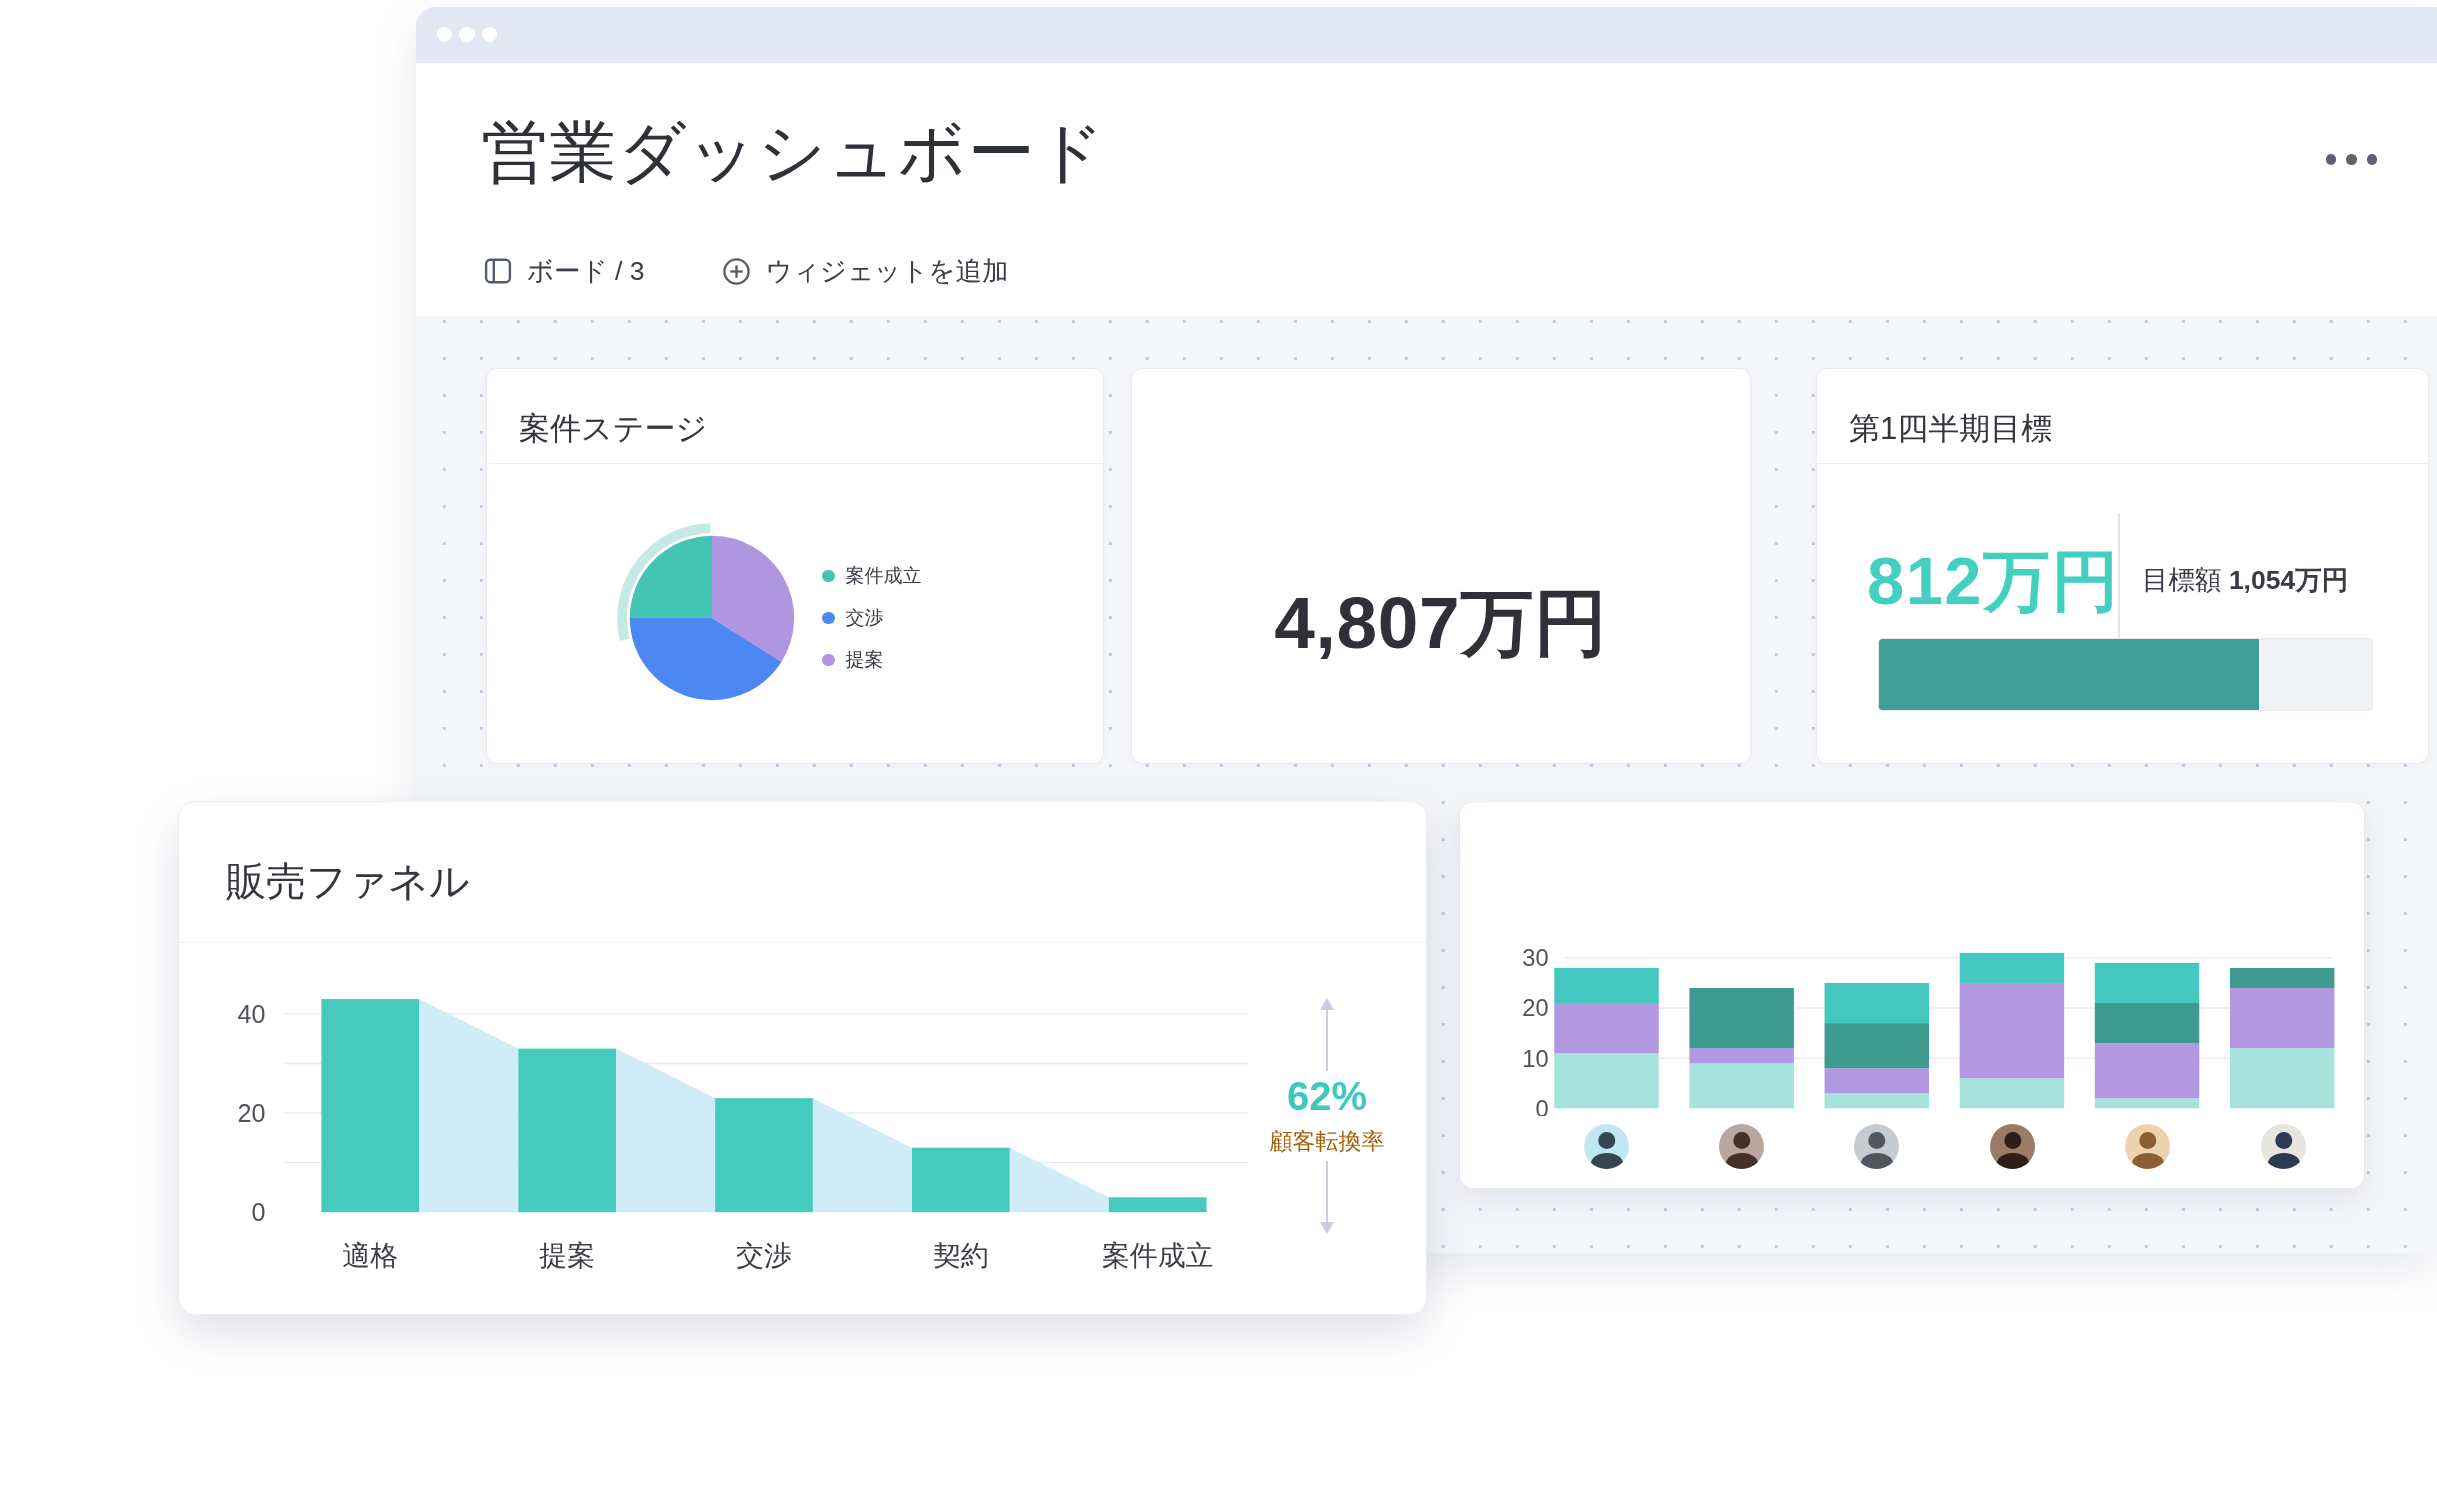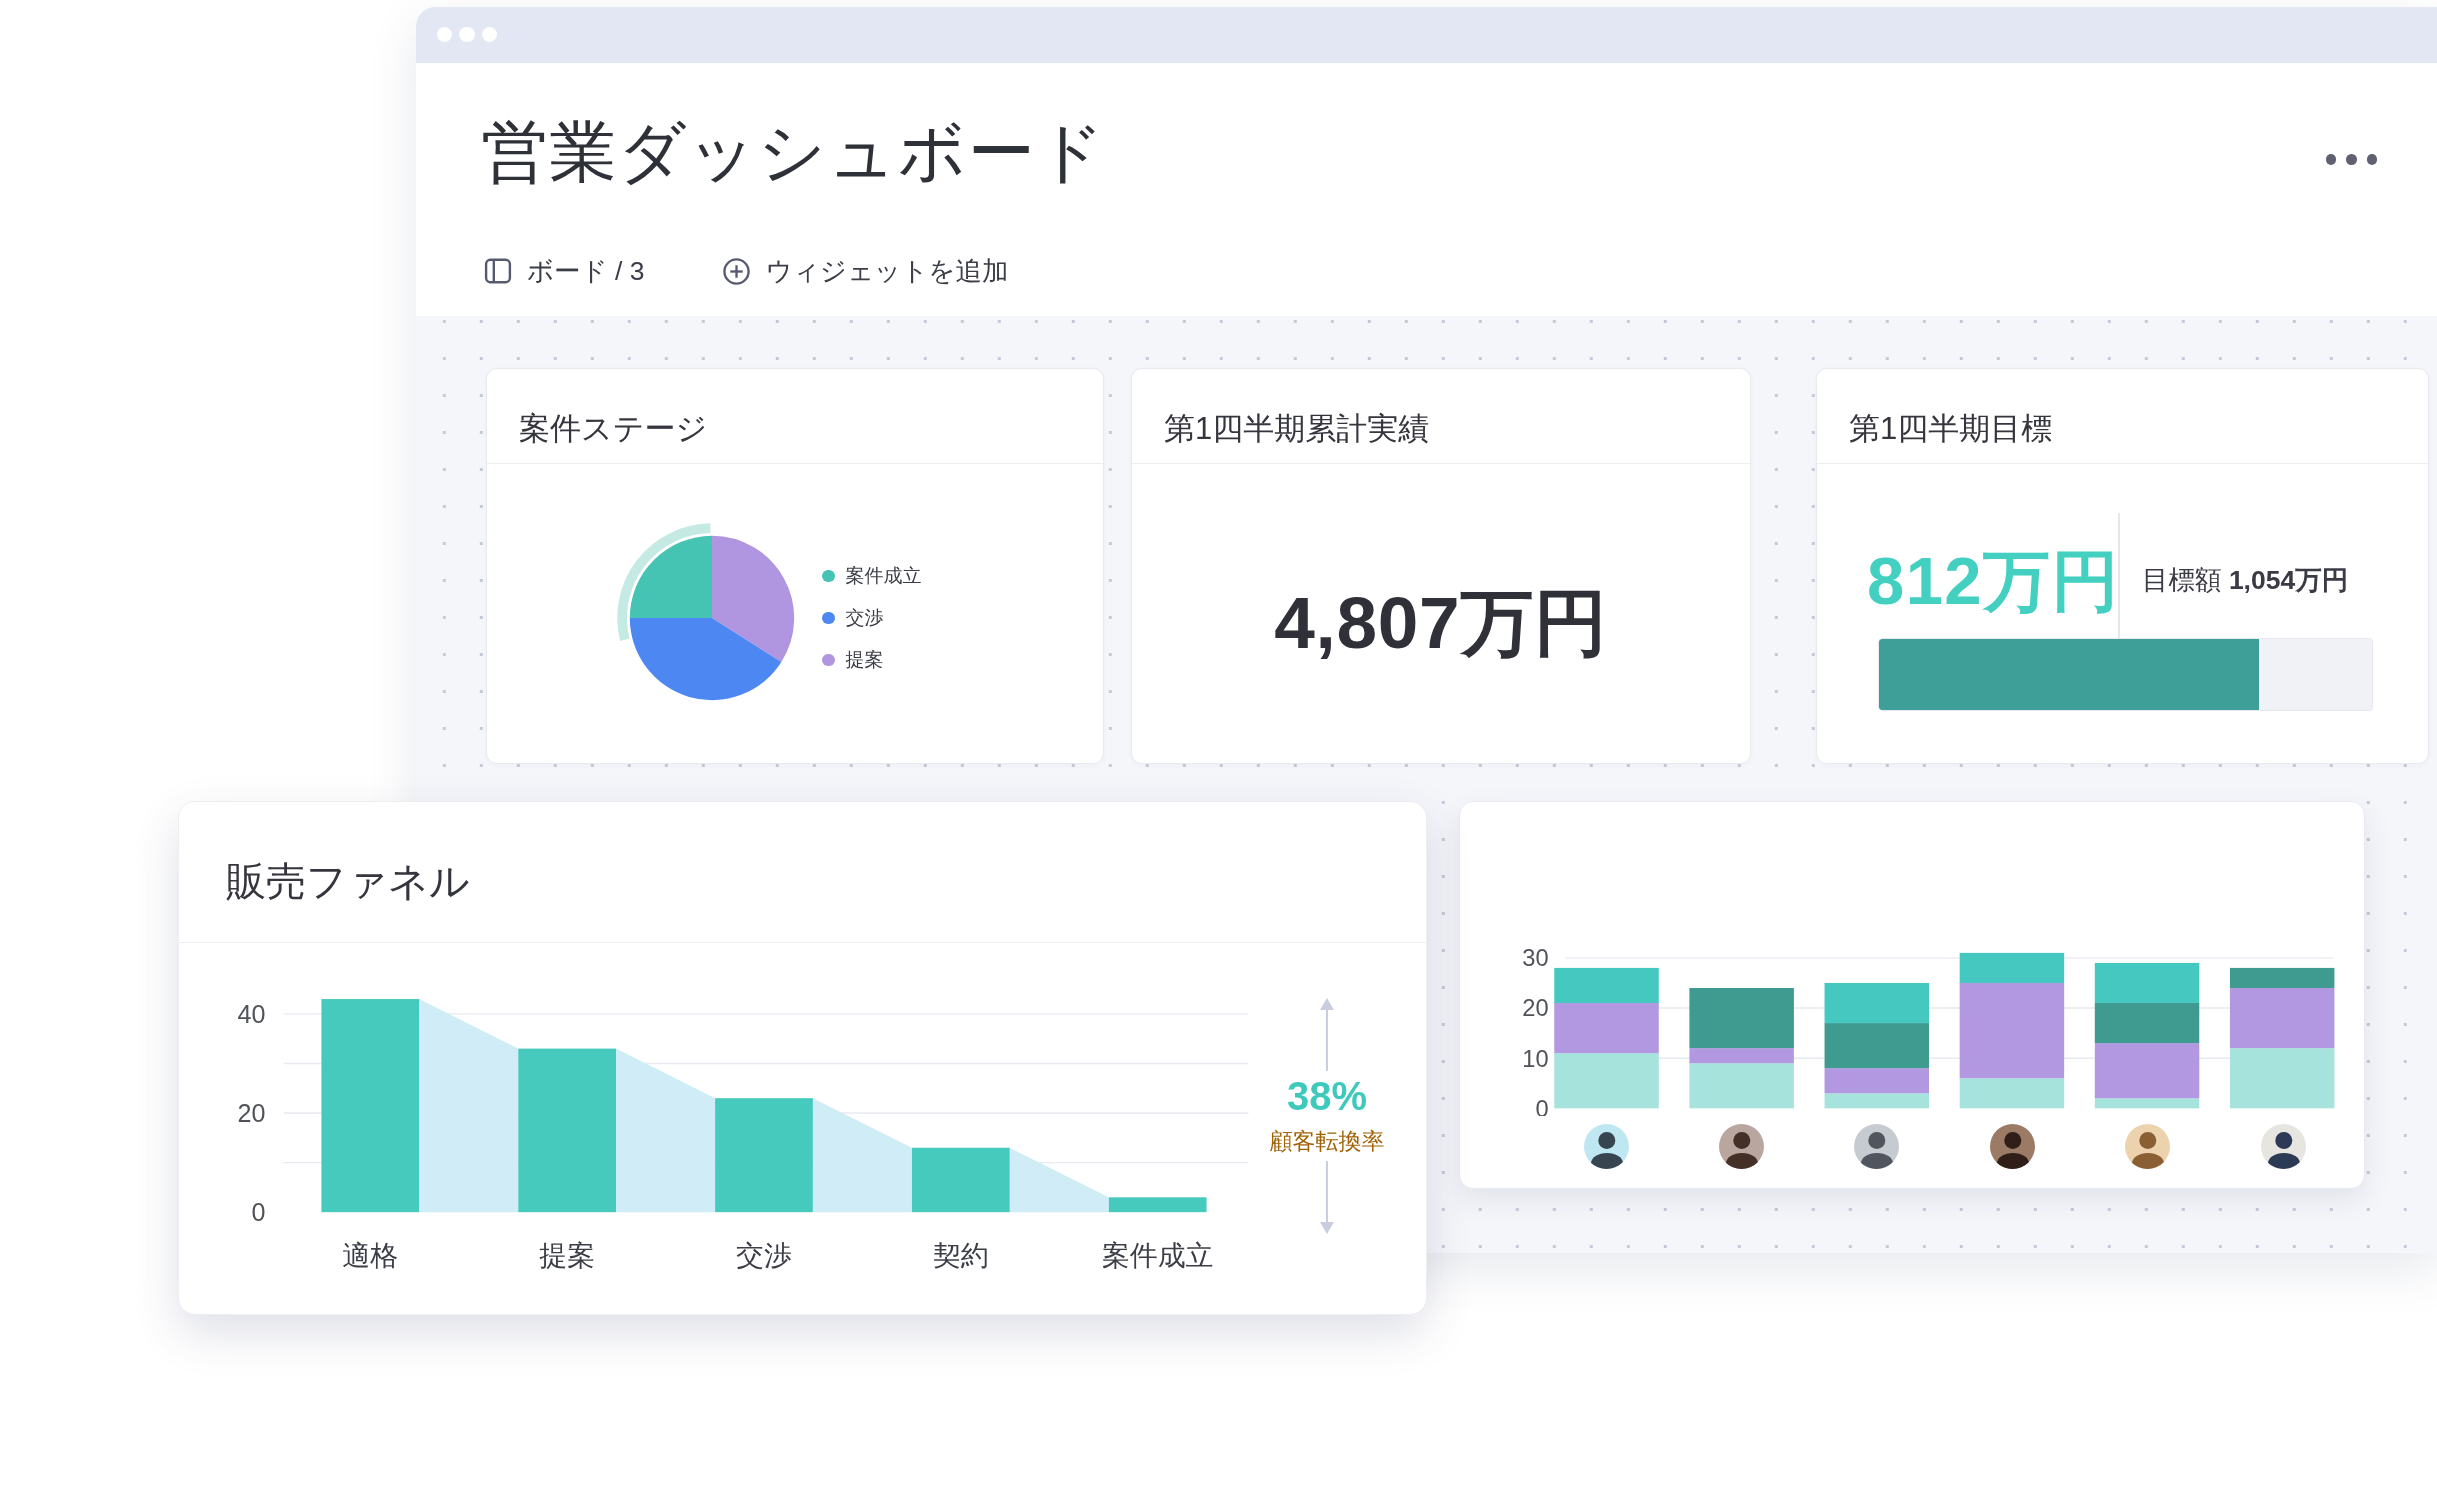--- a/index.html
+++ b/index.html
@@ -145,23 +145,20 @@
         <span class="legend-label">交渉</span>
       </div>
       <div class="legend-item">
         <span class="legend-dot" style="background:#b095e0"></span>
         <span class="legend-label">提案</span>
       </div>
     </div>
 </div>
 
 <div class="card small-card" id="card-actual">
-  <div class="card-head">
-    <div class="card-title">第1四半期累計実績</div>
-  </div>
   <div class="big-number">4,807万円</div>
 </div>
 
 <div class="card small-card" id="card-goal">
   <div class="card-head">
     <div class="card-title">第1四半期目標</div>
   </div>
   <div class="goal-value" id="goal-value" style="color: rgb(67, 208, 193);">812万円</div>
   <div class="goal-vdiv"></div>
   <div class="goal-target">
@@ -195,21 +192,21 @@
       <text x="124" y="248.0" text-anchor="end" class="tick">20</text>
       <text x="124" y="106.0" text-anchor="end" class="tick">40</text>
       <text x="274" y="452" text-anchor="middle" class="cat">適格</text>
       <text x="556" y="452" text-anchor="middle" class="cat">提案</text>
       <text x="838" y="452" text-anchor="middle" class="cat">交渉</text>
       <text x="1120" y="452" text-anchor="middle" class="cat">契約</text>
       <text x="1402" y="452" text-anchor="middle" class="cat">案件成立</text>
     </svg>
   <div class="conversion">
     <div class="conv-arrow"></div>
-    <div class="conv-value" style="color: rgb(63, 201, 188);">38%</div>
+    <div class="conv-value" style="color: rgb(63, 201, 188);">62%</div>
     <div class="conv-label">顧客転換率</div>
   </div>
 </div>
 
 <div class="card" id="card-activity">
   <svg id="activity-svg" width="906" height="202" viewBox="0 0 1298 290">
       <line x1="150" y1="207.0" x2="1252" y2="207.0" stroke="#e8eaf0" stroke-width="2"></line>
       <line x1="150" y1="135.0" x2="1252" y2="135.0" stroke="#e8eaf0" stroke-width="2"></line>
       <line x1="150" y1="63.0" x2="1252" y2="63.0" stroke="#e8eaf0" stroke-width="2"></line>
       <text x="126" y="291.0" text-anchor="end" class="tick">0</text>

